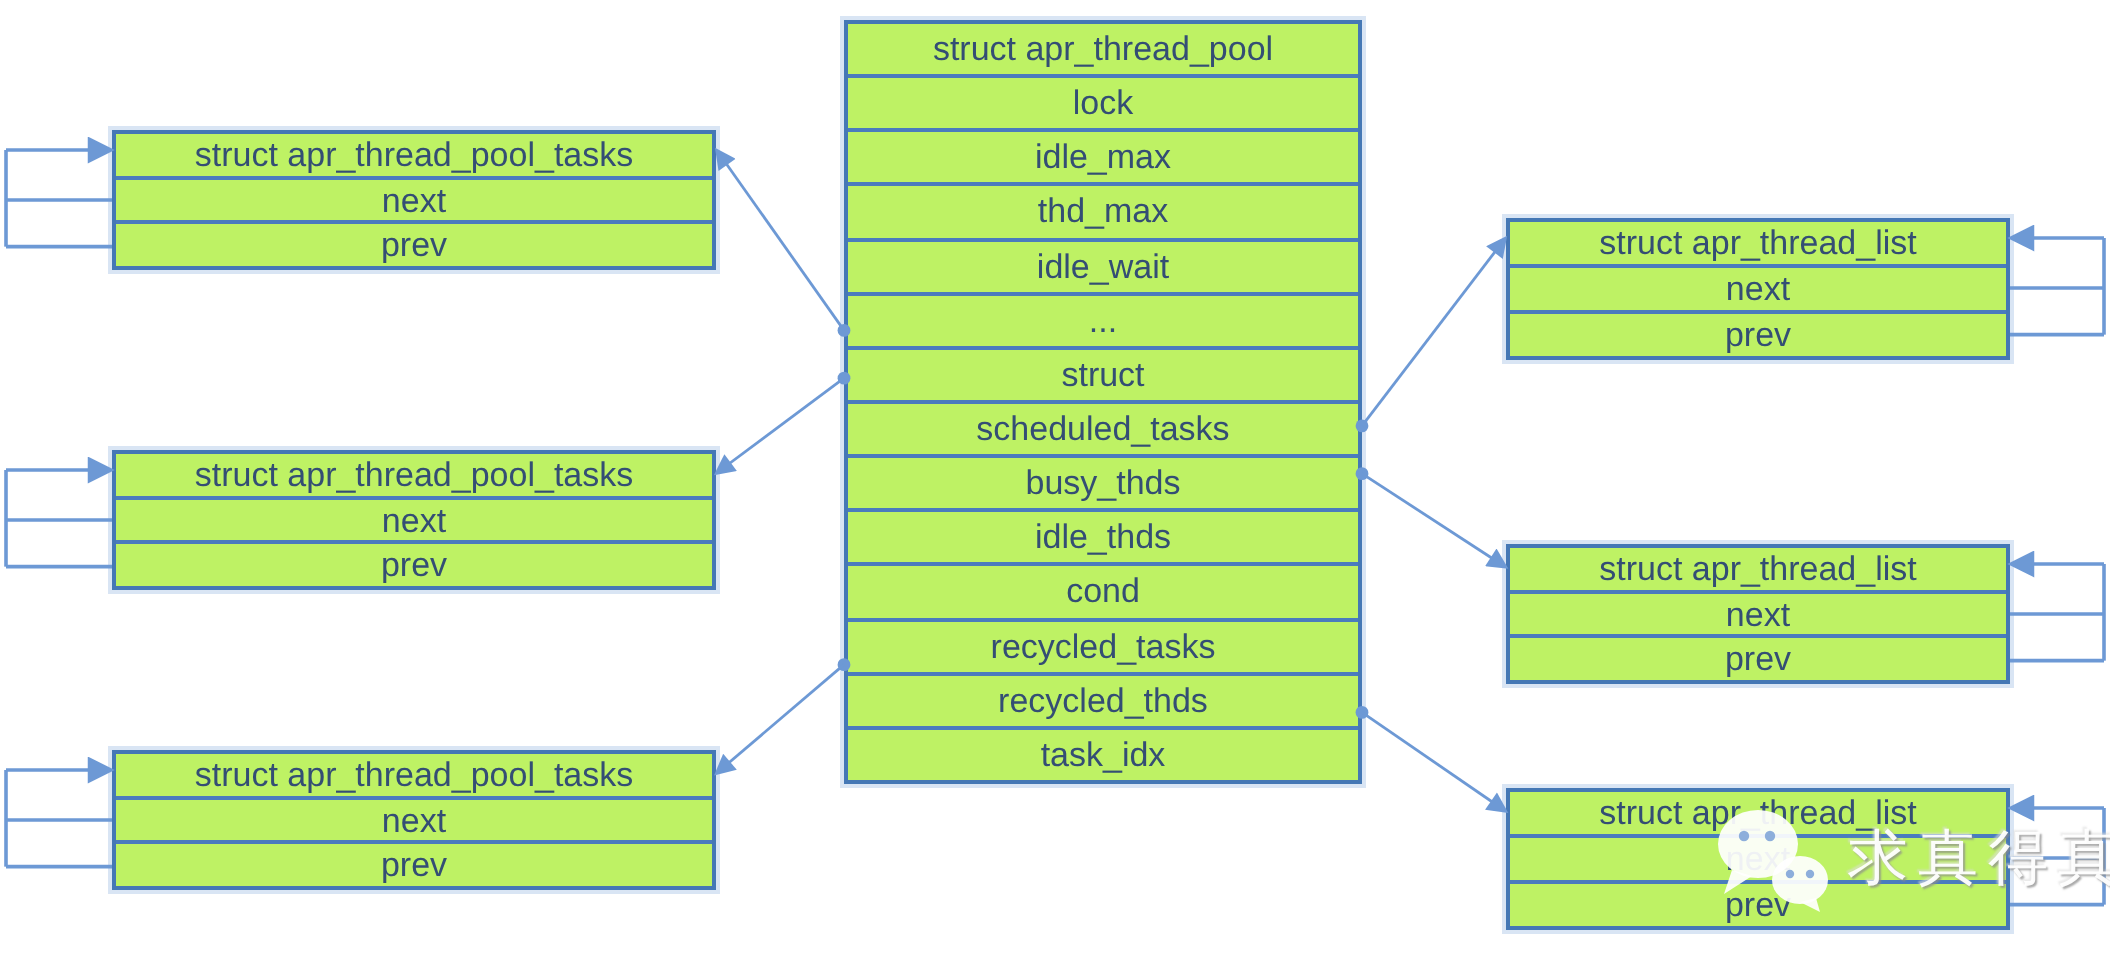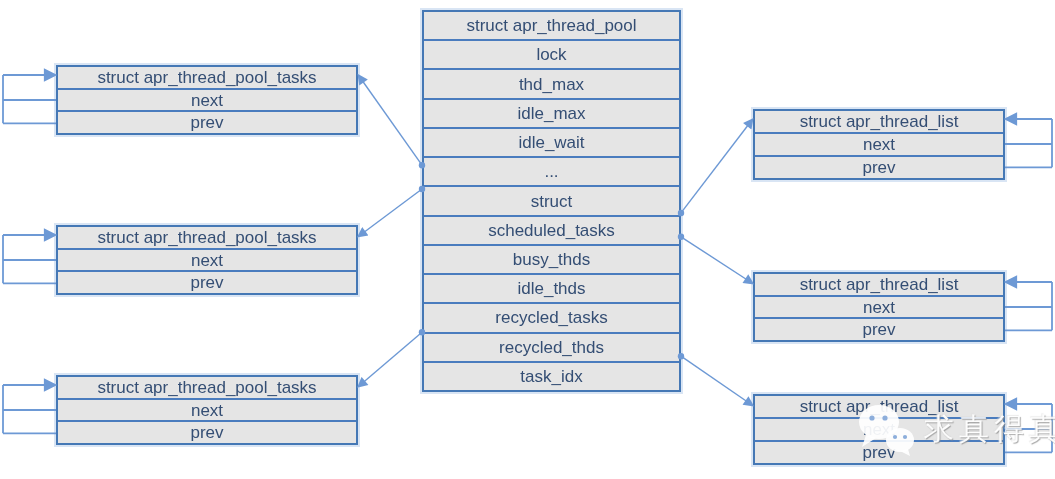--- a/index.html
+++ b/index.html
@@ -8,21 +8,21 @@
     width: 1055px;
     height: 479px;
     overflow: hidden;
     font-family: "Liberation Sans", sans-serif;
     background: #ffffff;
   }
   .struct-box {
     position: absolute;
     display: flex;
     flex-direction: column;
-    background: #e5e5e5;
+    background: #bef264;
     border: 2px solid #4578B5;
     box-shadow: 0 0 0 2px rgba(186, 208, 235, 0.55);
     box-sizing: border-box;
   }
   .row {
     flex: 1;
     display: flex;
     align-items: center;
     justify-content: center;
     border-top: 2px solid #4A7CBE;
@@ -58,28 +58,29 @@
 </style>
 </head>
 <body>
 
 <div id="canvas">
 
   <div class="struct-box" id="box-center" style="left:422px; top:10px; width:259px; height:382px;">
     <div class="row">struct apr_thread_pool</div>
 
   <div class="row">lock</div>
+      <div class="row">idle_max</div>
       <div class="row">thd_max</div>
-      <div class="row">idle_max</div>
       <div class="row">idle_wait</div>
       <div class="row">...</div>
       <div class="row">struct</div>
       <div class="row">scheduled_tasks</div>
       <div class="row">busy_thds</div>
       <div class="row">idle_thds</div>
+      <div class="row">cond</div>
       <div class="row">recycled_tasks</div>
       <div class="row">recycled_thds</div>
       <div class="row">task_idx</div>
     </div>
 
   <div class="struct-box" id="box-left-0" style="left:56px; top:65px; width:302px; height:70px;">
     <div class="row">struct apr_thread_pool_tasks</div>
     <div class="row">next</div>
     <div class="row">prev</div>
   </div>

